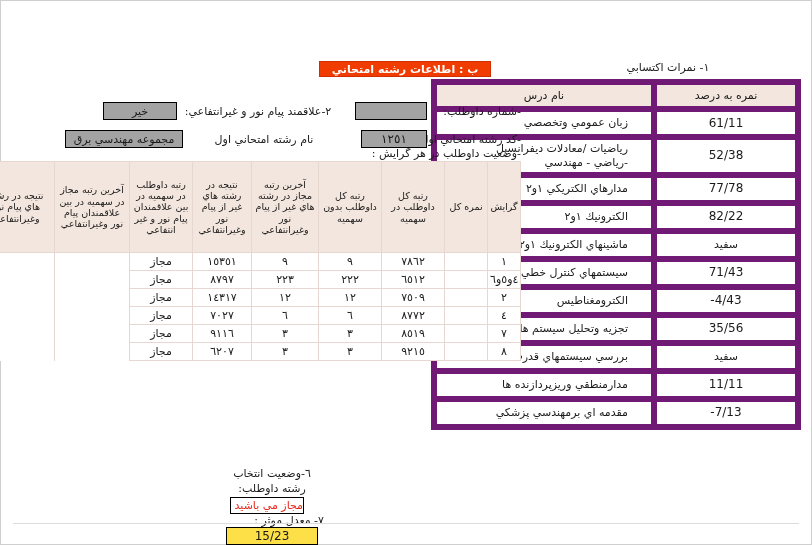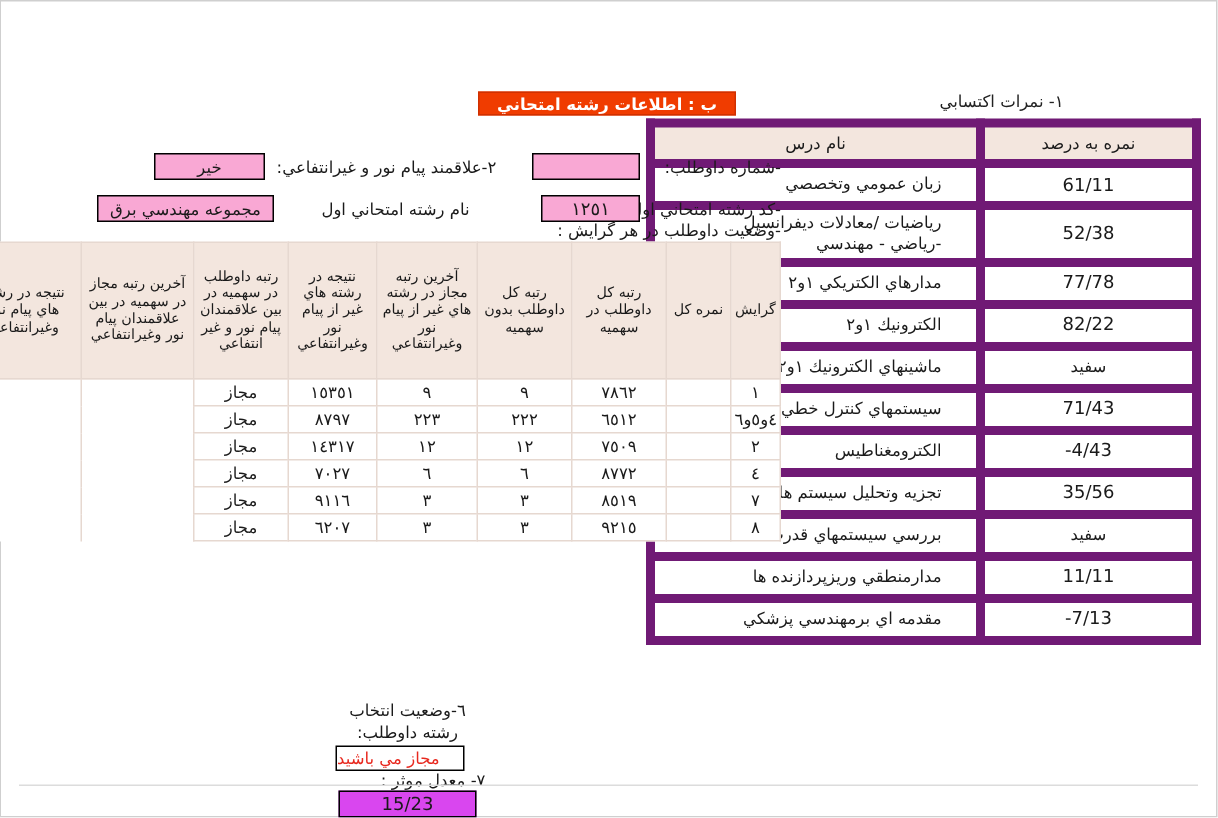--- a/index.html
+++ b/index.html
@@ -113,21 +113,21 @@
   .f-label.lbl1 { width: 88px; }
   .f-label.lbl3 { width: 88px; }
   .f-label.mid  { width: 150px; text-align: center; }
   .f-box {
     border: 1px solid #000000;
     height: 18px;
     box-sizing: border-box;
     text-align: center;
     font-size: 12px;
     line-height: 17px;
-    background: #f9a8d4;
+    background: #a3a3a3;
     direction: rtl;
   }
   .f-box.candidate-no { width: 72px; margin: 0 6px; }
   .f-box.field-code   { width: 66px; margin: 0 6px; direction: ltr; }
   .f-box.interest     { width: 74px; margin: 0 6px; font-size: 11px; }
   .f-box.field-name   { width: 118px; margin: 0 6px; font-size: 11px; }
   .spacer-1 { width: 16px; }
 
   .status-line {
     position: absolute;
@@ -200,47 +200,47 @@
     flex-direction: column;
     align-items: center;
   }
   .b-label6 {
     width: 88px;
     font-size: 11px;
     text-align: center;
     line-height: 1.35;
   }
   .b-box-allowed {
-    width: 86px;
+    width: 74px;
     height: 17px;
     border: 1px solid #000000;
     box-sizing: border-box;
     color: #e8281e;
     font-size: 11px;
-    text-align: left;
+    text-align: right;
     line-height: 16px;
     margin-right: 10px;
     background: #ffffff;
   }
   .b-gap { width: 92px; }
   .b-label7 {
     width: 104px;
     font-size: 11px;
     text-align: right;
   }
   .b-box-avg {
     width: 92px;
     height: 18px;
     border: 1px solid #000000;
     box-sizing: border-box;
     font-size: 12px;
     text-align: center;
     line-height: 17px;
     direction: ltr;
-    background: #d946ef;
+    background: #fde047;
   }
 
   .footer-rule {
     position: absolute;
     left: 12px;
     right: 12px;
     bottom: 20px;
     height: 1px;
     background: #dcdcdc;
   }

